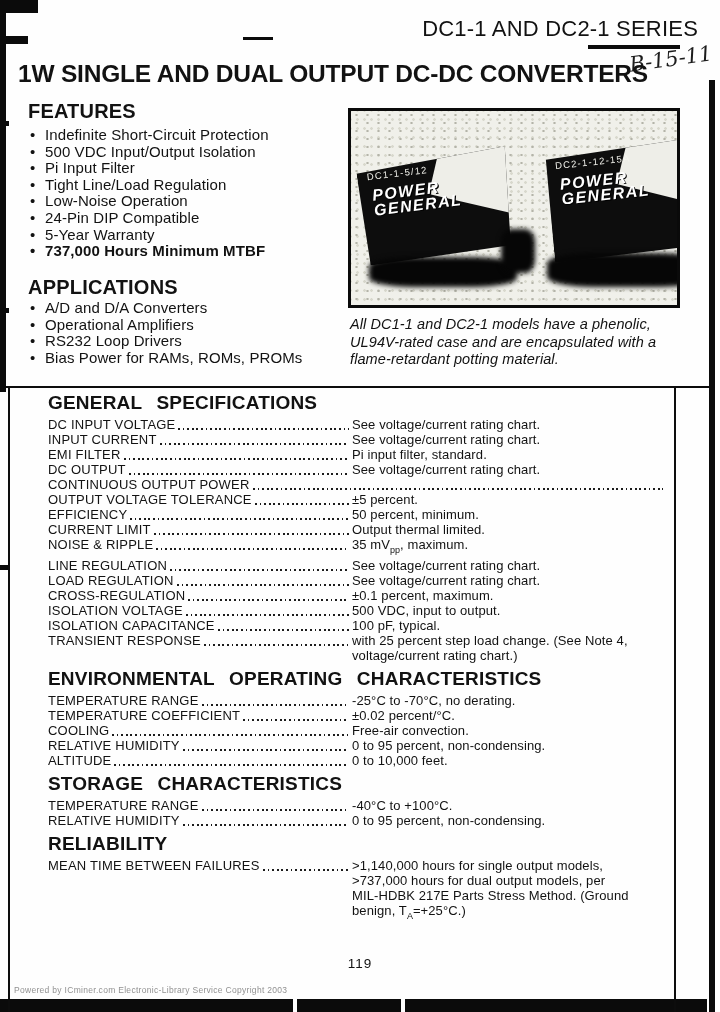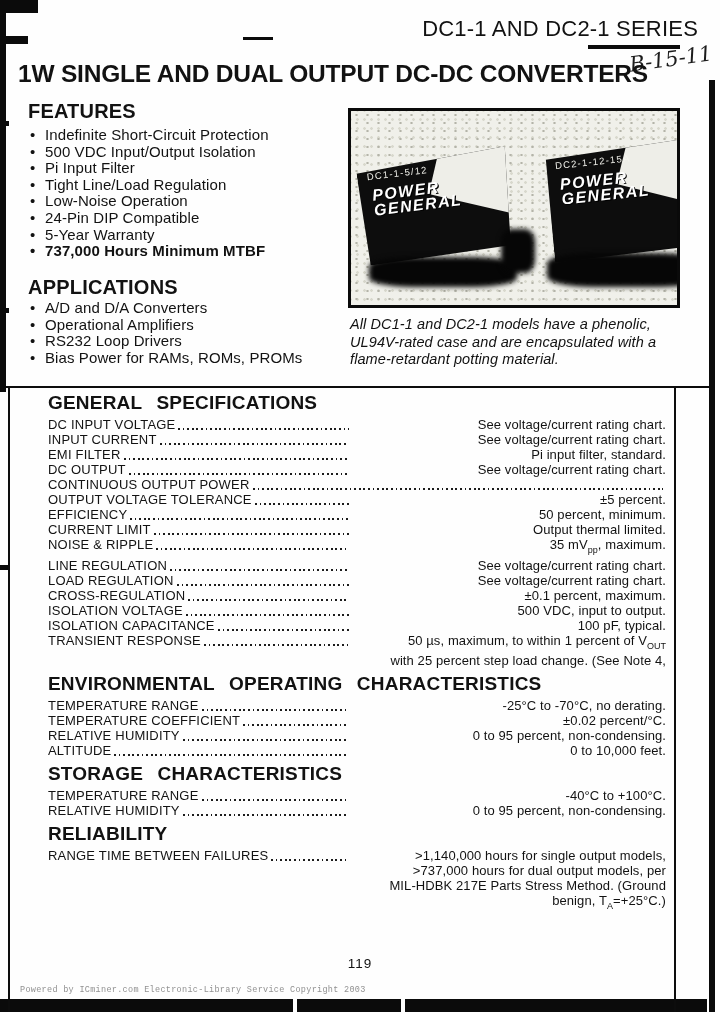--- a/index.html
+++ b/index.html
@@ -44,32 +44,32 @@
           letter-spacing:1.5px;line-height:15px;padding:6px 0 0 13px;text-shadow:1px 1px 0 #000;}
   .blob{position:absolute;background:#060606;filter:blur(2.5px);border-radius:30%;}
 
   .caption{position:absolute;left:350px;top:316px;width:338px;font-style:italic;
            font-size:14.5px;line-height:17.5px;letter-spacing:0.1px;}
 
   .spec-box{position:absolute;left:8px;top:386px;width:668px;height:667px;
             border:2px solid #0d0d0d;padding:2px 8px 0 38px;}
   .sh{font-size:19px;font-weight:700;word-spacing:9px;letter-spacing:0.2px;line-height:21px;margin:5px 0 4px;}
   .sh.first{margin-top:2px;}
-  .srow{display:flex;font-size:13px;line-height:15px;letter-spacing:0.1px;text-align:right;}
+  .srow{display:flex;font-size:13px;line-height:15px;letter-spacing:0.1px;}
   .sl{white-space:nowrap;letter-spacing:0.2px;}
   .ld{flex:1 1 auto;position:relative;min-width:6px;margin:0 2px;}
   .ld::after{content:"";position:absolute;left:1px;right:1px;top:11px;height:2px;
              background-image:repeating-linear-gradient(90deg,#1c1c1c 0 1.8px,transparent 1.8px 4.6px);}
   .sv{flex:0 0 314px;}
   .sv sub{font-size:9px;letter-spacing:0;}
   .vline{line-height:15px;}
 
   .page-num{position:absolute;left:0;top:956px;width:720px;text-align:center;
             font-size:13.5px;letter-spacing:1px;}
-  .credit{position:absolute;left:20px;top:985px;font-family:Liberation Mono, monospace;
+  .credit{position:absolute;left:14px;top:985px;font-family:Liberation Sans, sans-serif;
           font-size:8.5px;color:#919191;letter-spacing:0.3px;}
 </style>
 </head>
 <body>
 
 <div class="page">
 
   <div class="artifact" style="left:0;top:0;width:38px;height:13px;"></div>
   <div class="artifact" style="left:0;top:0;width:6px;height:392px;"></div>
   <div class="artifact" style="left:0;top:36px;width:28px;height:8px;"></div>
@@ -235,38 +235,43 @@
       </div>
     <div class="srow">
         <span class="sl">ISOLATION CAPACITANCE</span>
         <span class="ld"></span>
         <span class="sv">100 pF, typical.</span>
       </div>
     <div class="srow">
         <span class="sl">TRANSIENT RESPONSE</span>
         <span class="ld"></span>
         <span class="sv">
-      <div class="vline"><span>50 µs, maximum, to within 1 percent of V</span><sub>OUT</sub></div>
       <div class="vline">with 25 percent step load change.  (See Note 4,</div>
+      <div class="vline">voltage/current rating chart.)</div>
     </span>
       </div>
 
     <div class="sh">ENVIRONMENTAL OPERATING CHARACTERISTICS</div>
 
     <div class="srow">
         <span class="sl">TEMPERATURE RANGE</span>
         <span class="ld"></span>
         <span class="sv">-25°C to -70°C, no derating.</span>
       </div>
     <div class="srow">
         <span class="sl">TEMPERATURE COEFFICIENT</span>
         <span class="ld"></span>
         <span class="sv">±0.02 percent/°C.</span>
       </div>
     <div class="srow">
+        <span class="sl">COOLING</span>
+        <span class="ld"></span>
+        <span class="sv">Free-air convection.</span>
+      </div>
+    <div class="srow">
         <span class="sl">RELATIVE HUMIDITY</span>
         <span class="ld"></span>
         <span class="sv">0 to 95 percent, non-condensing.</span>
       </div>
     <div class="srow">
         <span class="sl">ALTITUDE</span>
         <span class="ld"></span>
         <span class="sv">0 to 10,000 feet.</span>
       </div>
 
@@ -279,21 +284,21 @@
       </div>
     <div class="srow">
         <span class="sl">RELATIVE HUMIDITY</span>
         <span class="ld"></span>
         <span class="sv">0 to 95 percent, non-condensing.</span>
       </div>
 
     <div class="sh">RELIABILITY</div>
 
     <div class="srow">
-        <span class="sl">RANGE TIME BETWEEN FAILURES</span>
+        <span class="sl">MEAN TIME BETWEEN FAILURES</span>
         <span class="ld"></span>
         <span class="sv">
       <div class="vline">&gt;1,140,000 hours for single output models,</div>
       <div class="vline">&gt;737,000 hours for dual output models, per</div>
       <div class="vline">MIL-HDBK 217E Parts Stress Method.  (Ground</div>
       <div class="vline"><span>benign, T</span><sub>A</sub><span>=+25°C.)</span></div>
     </span>
       </div>
 
   </div>

